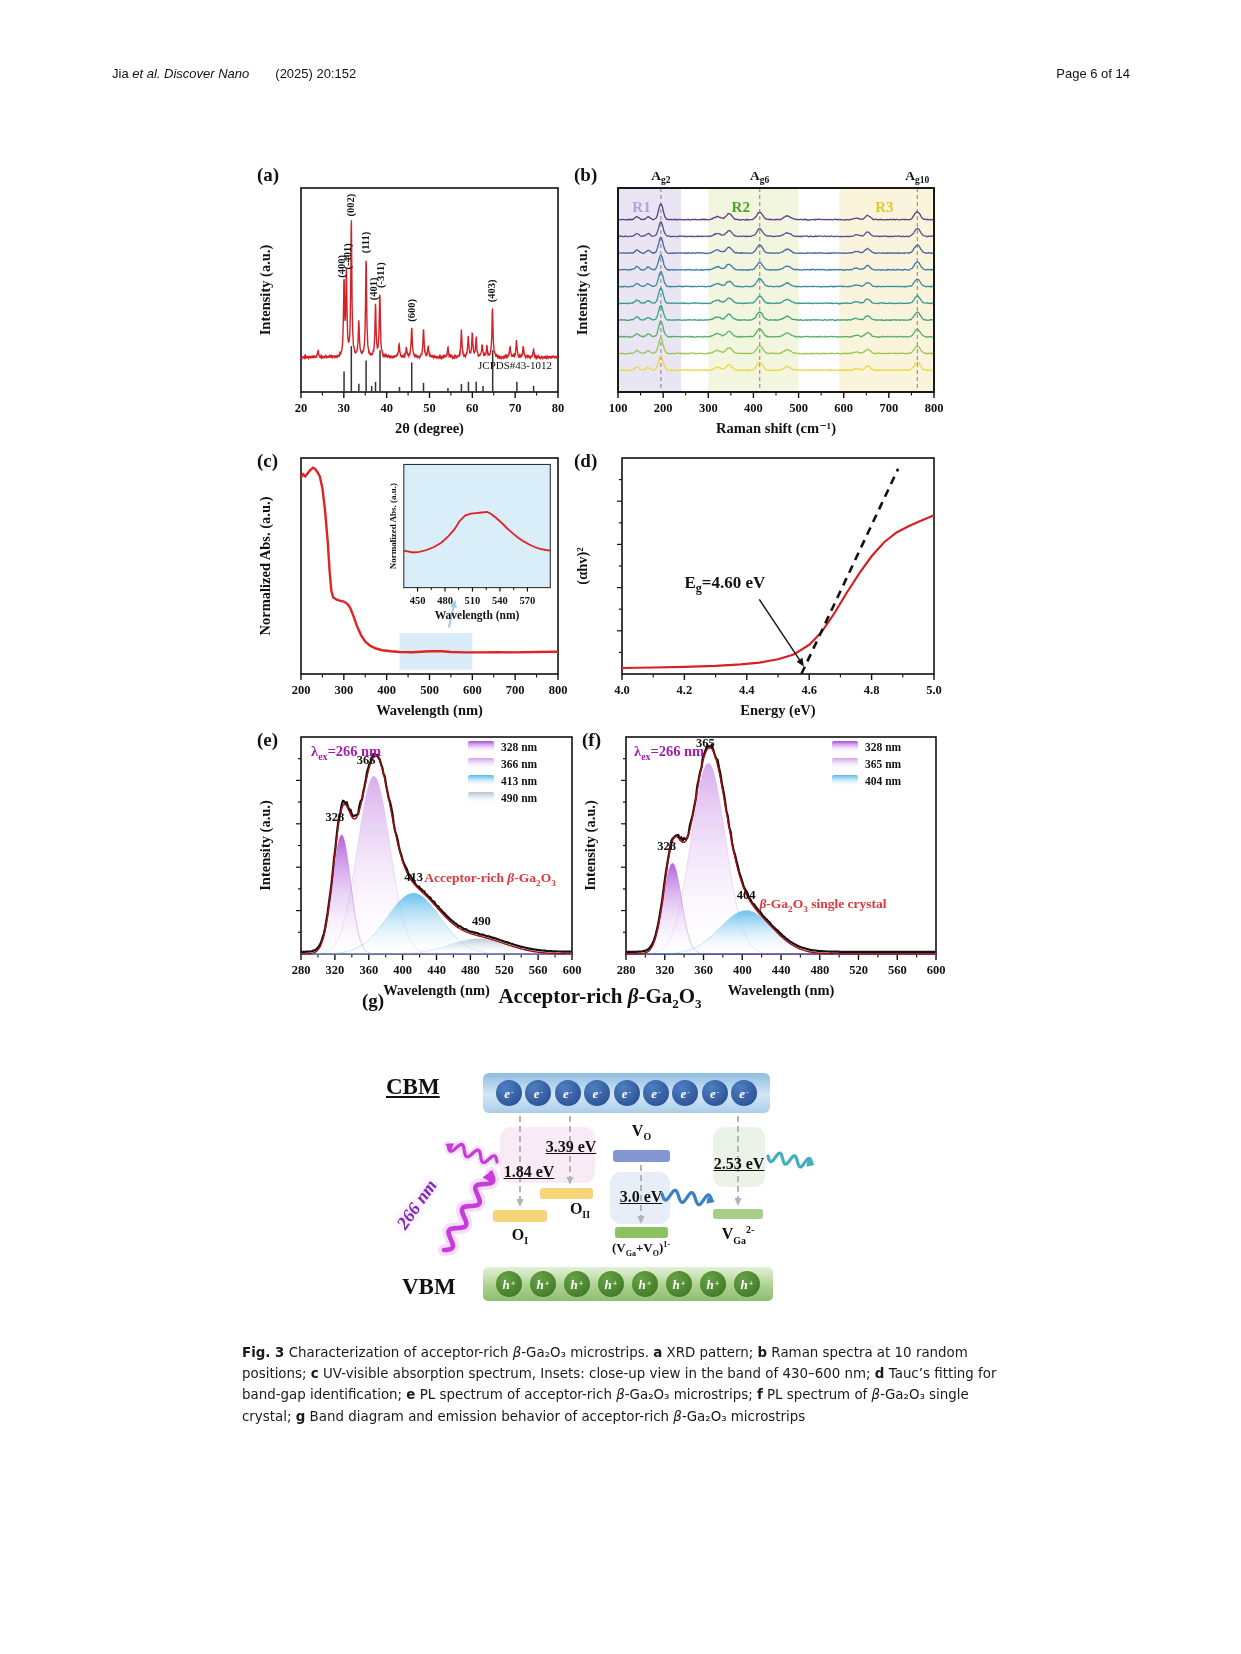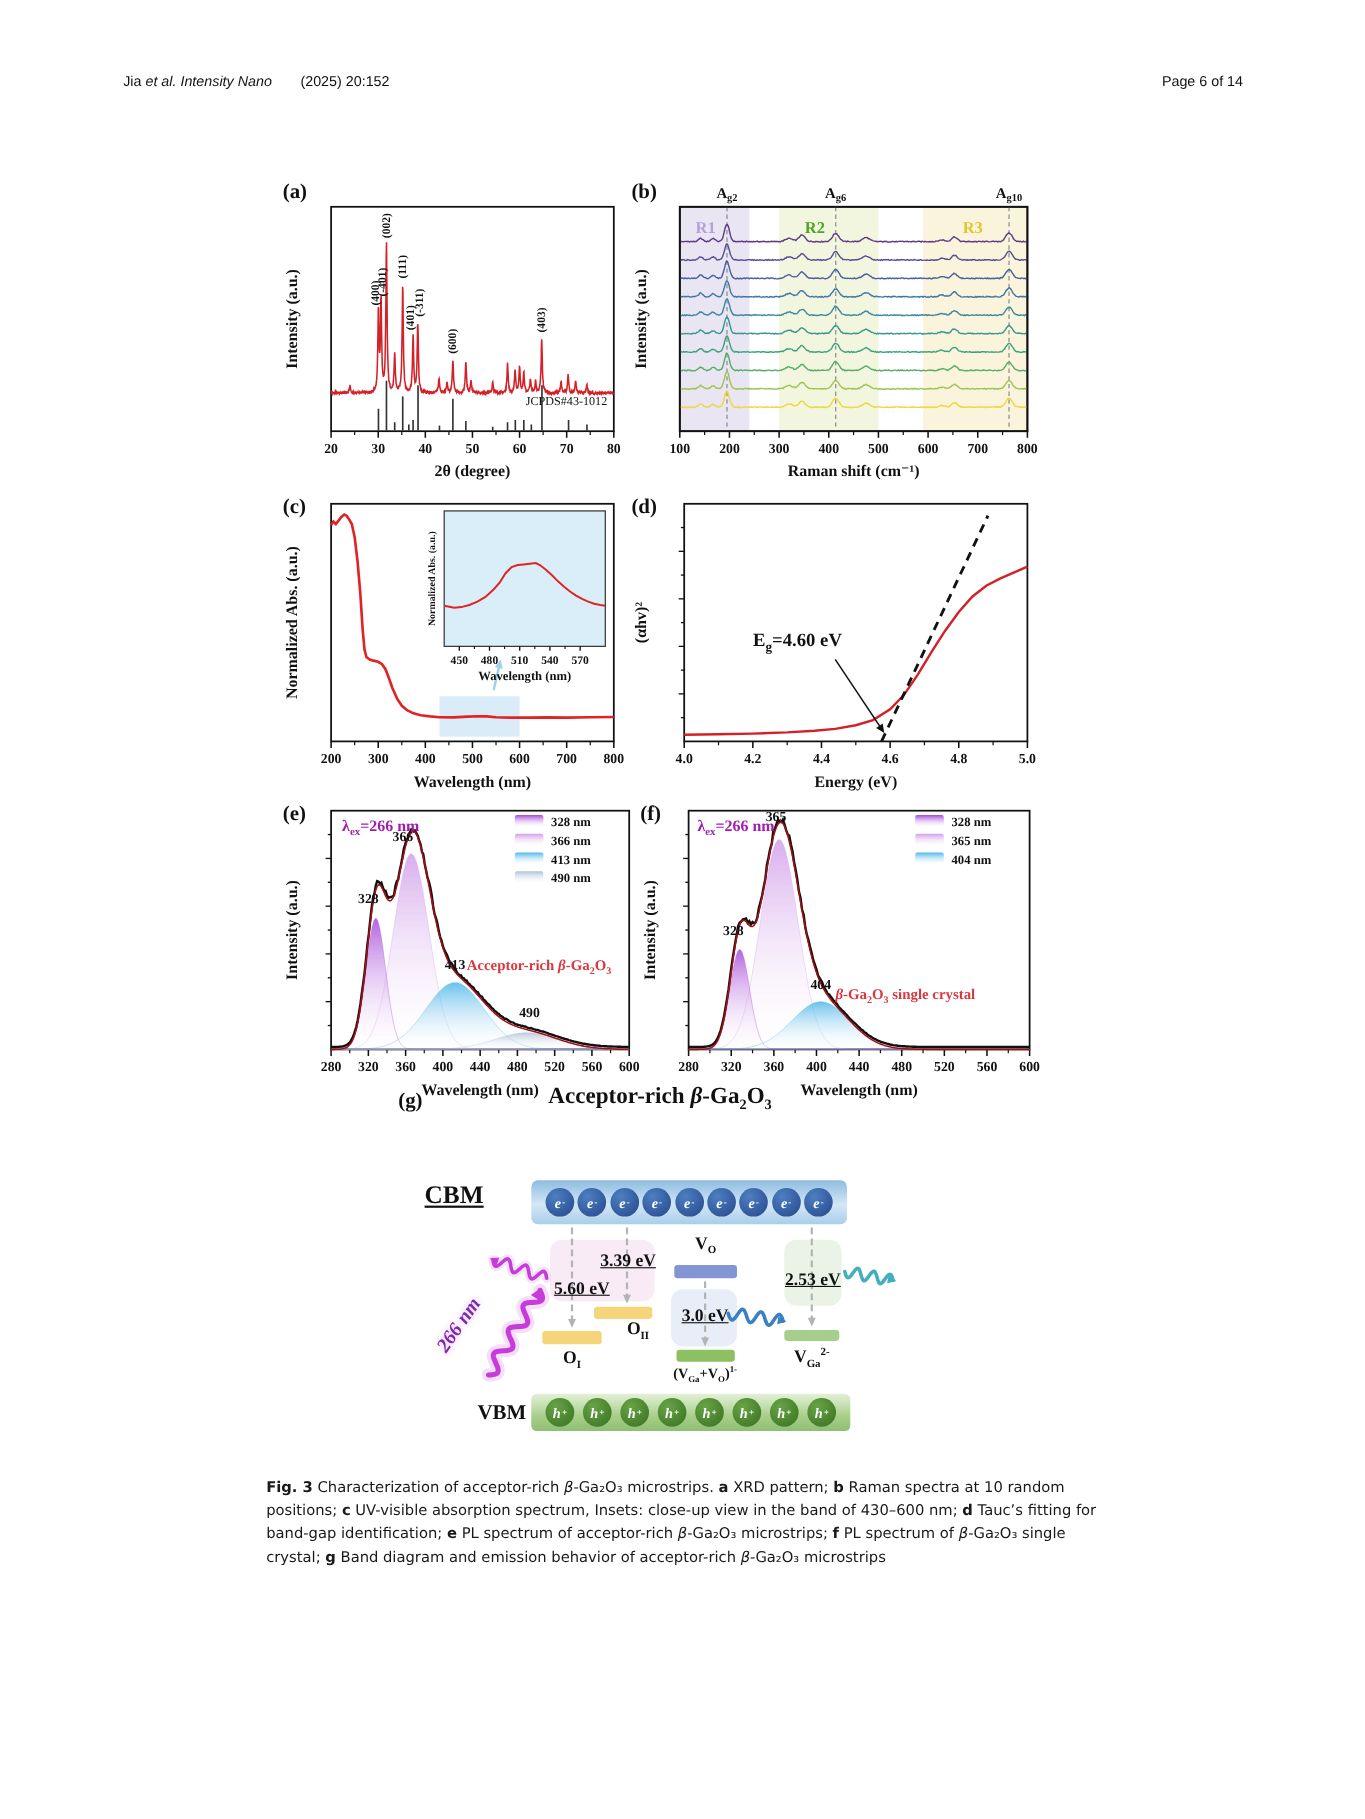--- a/index.html
+++ b/index.html
@@ -20,21 +20,21 @@
   #pg{font-family:"Liberation Serif","DejaVu Serif",serif;}
   #pg sub,#pg sup{font-size:62%}
   .g-title{position:absolute;left:70px;top:-4px;width:340px;text-align:center;
            font-size:21px;font-weight:bold;z-index:4;}
   .g-rect{position:absolute;z-index:1;border-radius:11px;}
   .g-rect.pink{left:140px;top:139px;width:95px;height:56px;background:#f8ebf5;}
   .g-rect.blue{left:250px;top:184px;width:60px;height:52px;background:#e8eef8;}
   .g-rect.green{left:353px;top:139px;width:52px;height:60px;background:#ebf3e6;}
   #g-arrows{position:absolute;left:0;top:0;z-index:2;overflow:visible;}
   .g-cbm-label{position:absolute;left:26px;top:86px;font-size:23px;font-weight:bold;z-index:4;text-decoration:underline;}
-  .g-vbm-label{position:absolute;left:74px;top:286px;font-size:19px;font-weight:bold;z-index:4;}
+  .g-vbm-label{position:absolute;left:42px;top:286px;font-size:23px;font-weight:bold;z-index:4;}
   .g-band{position:absolute;z-index:3;display:flex;align-items:center;justify-content:space-between;}
   .g-cbm-bar{left:123px;top:85px;width:287px;height:40px;border-radius:6px;padding:0 13px;box-sizing:border-box;
      background:linear-gradient(180deg,#8ebcdf 0%,#d3e7f6 55%,#aacdea 100%);}
   .g-vbm-bar{left:123px;top:279px;width:290px;height:34px;border-radius:5px;padding:0 13px;box-sizing:border-box;
      background:linear-gradient(180deg,#e3f1d8 0%,#a8cf8a 60%,#8fbe72 100%);}
   .g-carrier{width:26px;height:26px;border-radius:50%;display:flex;align-items:center;justify-content:center;
      color:#fff;font-weight:bold;font-style:italic;font-size:13px;line-height:1;}
   .g-carrier sup{font-size:60%;margin-left:1px}
   .g-e{background:radial-gradient(circle at 35% 30%,#4d7fc1,#25478b);}
   .g-h{background:radial-gradient(circle at 35% 30%,#67a347,#39701f);}
@@ -59,21 +59,21 @@
      font-size:18px;font-weight:bold;font-style:italic;color:#7b2aad;
      transform:rotate(-55deg);text-shadow:0 0 7px #e7b2f2;}
   .caption{position:absolute;left:230px;top:1330px;width:758px;margin:12px;
      font-family:"DejaVu Sans","Liberation Sans",sans-serif;font-size:13.4px;line-height:1.58;color:#1a1a1a;}
 </style>
 </head>
 <body>
 
 <div class="page">
 
-  <div class="hdr-left"><span>Jia </span><span class="it">et al. Intensity Nano</span><span>    (2025) 20:152</span></div>
+  <div class="hdr-left"><span>Jia </span><span class="it">et al. Discover Nano</span><span>    (2025) 20:152</span></div>
   <div class="hdr-right">Page 6 of 14</div>
 
   <div>
 
     <div class="panel" id="pa" style="left:255px;top:162px;width:313px;height:286px">
       <div class="ptag">(a)</div>
       <svg width="313" height="286">
           <g>
             <line x1="46" y1="230" x2="46" y2="236" stroke="#111" stroke-width="1.4"></line>
             <text x="46" y="250" text-anchor="middle" fill="#111" font-size="12.5" font-weight="bold" font-family="&quot;Liberation Serif&quot;,&quot;DejaVu Serif&quot;,serif">20</text>
@@ -521,21 +521,21 @@
       <div class="g-bar b-vo"></div>
       <div class="g-bar b-o2"></div>
       <div class="g-lbl l-o2"><span>O</span><sub>II</sub></div>
       <div class="g-bar b-o1"></div>
       <div class="g-lbl l-o1"><span>O</span><sub>I</sub></div>
       <div class="g-bar b-vgavo"></div>
       <div class="g-lbl l-vgavo"><span>(V</span><sub>Ga</sub><span>+V</span><sub>O</sub><span>)</span><sup>1-</sup></div>
       <div class="g-bar b-vga"></div>
       <div class="g-lbl l-vga"><span>V</span><sub>Ga</sub><sup>2-</sup></div>
 
-      <div class="g-en e-378">5.60 eV</div>
+      <div class="g-en e-378">1.84 eV</div>
       <div class="g-en e-339">3.39 eV</div>
       <div class="g-en e-30">3.0 eV</div>
       <div class="g-en e-253">2.53 eV</div>
 
       <div class="g-266">266 nm</div>
 
       <div class="g-vbm-label">VBM</div>
       <div class="g-band g-vbm-bar" id="vbmBar">
           <span class="g-carrier g-h">
             <span>h</span>

